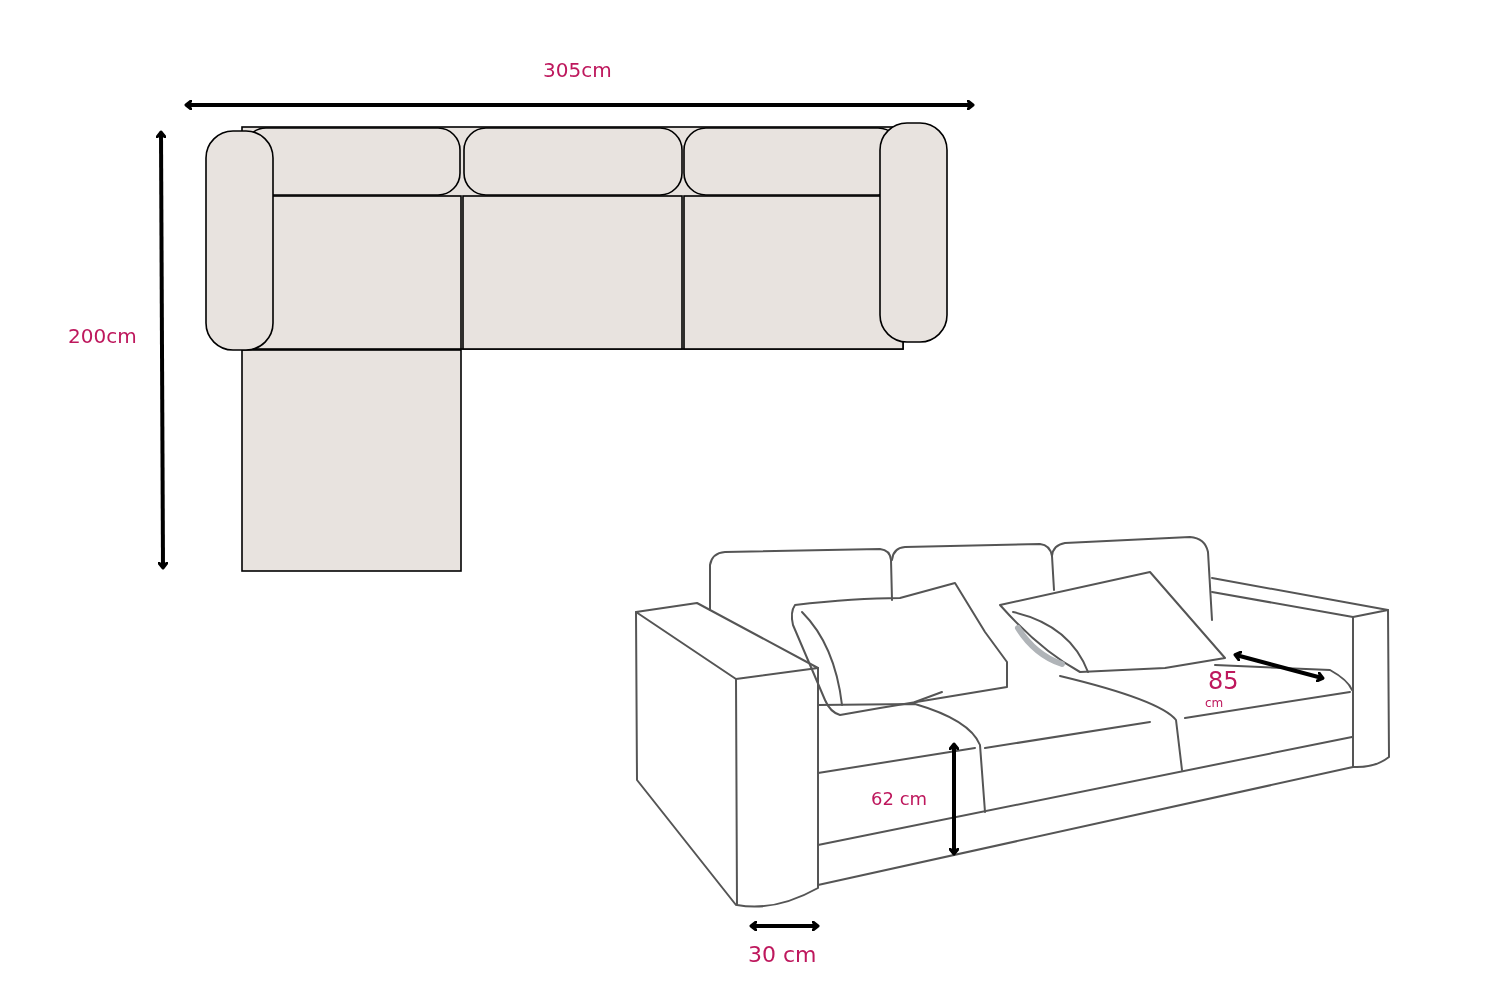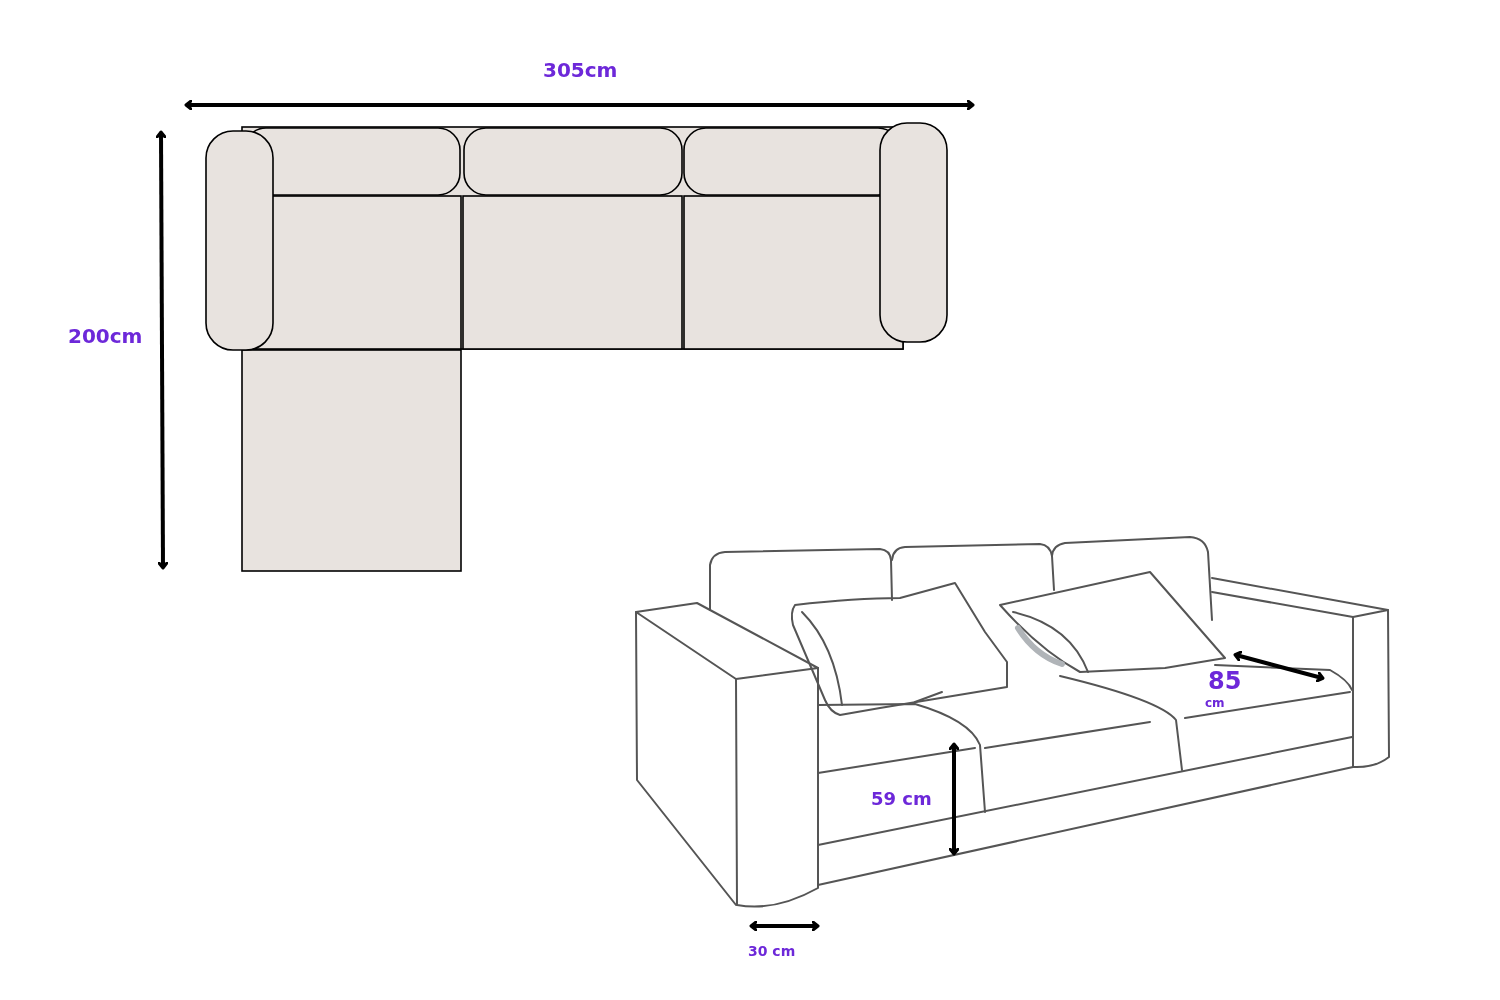--- a/index.html
+++ b/index.html
@@ -1,18 +1,18 @@
 <!DOCTYPE html>
 <html><head>
 <meta charset="utf-8">
 <style>
   html, body { margin: 0; padding: 0; background: #ffffff; }
   body { width: 1500px; height: 1000px; position: relative; overflow: hidden;
          font-family: "DejaVu Sans", sans-serif; }
-  .label { position: absolute; font-weight: bold; color: #6d28d9; font-size: 20px;
+  .label { position: absolute; font-weight: normal; color: #be185d; font-size: 20px;
            font-family: "DejaVu Sans", sans-serif; line-height: 1; white-space: nowrap; text-align: center; }
   svg { position: absolute; left: 0; top: 0; }
 </style>
 </head>
 <body>
 
 <svg width="1500" height="1000" viewBox="0 0 1500 1000">
   <defs>
     <marker id="ah" markerWidth="10" markerHeight="10" refX="5" refY="5" orient="auto-start-reverse" markerUnits="userSpaceOnUse">
       <path d="M1,1 L6,5 L1,9" fill="none" stroke="#000" stroke-width="3" stroke-linecap="round" stroke-linejoin="round"></path>
@@ -75,14 +75,14 @@
   <line x1="1236" y1="655" x2="1322" y2="678" stroke="#000" stroke-width="4" marker-start="url(#ah)" marker-end="url(#ah)"></line>
   <line x1="954" y1="745" x2="954" y2="853" stroke="#000" stroke-width="4" marker-start="url(#ah)" marker-end="url(#ah)"></line>
   <line x1="752" y1="926" x2="817" y2="926" stroke="#000" stroke-width="4" marker-start="url(#ah)" marker-end="url(#ah)"></line>
 </svg>
 
 <div class="label" style="left:543px; top:60px;">305cm</div>
 <div class="label" style="left:68px; top:326px;">200cm</div>
 
 <div class="label" style="left:1208px; top:669px; font-size:24px;">85</div>
 <div class="label" style="left:1205px; top:697px; font-size:12px;">cm</div>
-<div class="label" style="left:871px; top:790px; font-size:18px;">59 cm</div>
-<div class="label" style="left:748px; top:944px; font-size:14px;">30 cm</div>
+<div class="label" style="left:871px; top:790px; font-size:18px;">62 cm</div>
+<div class="label" style="left:748px; top:944px; font-size:22px;">30 cm</div>
 
 </body></html>

